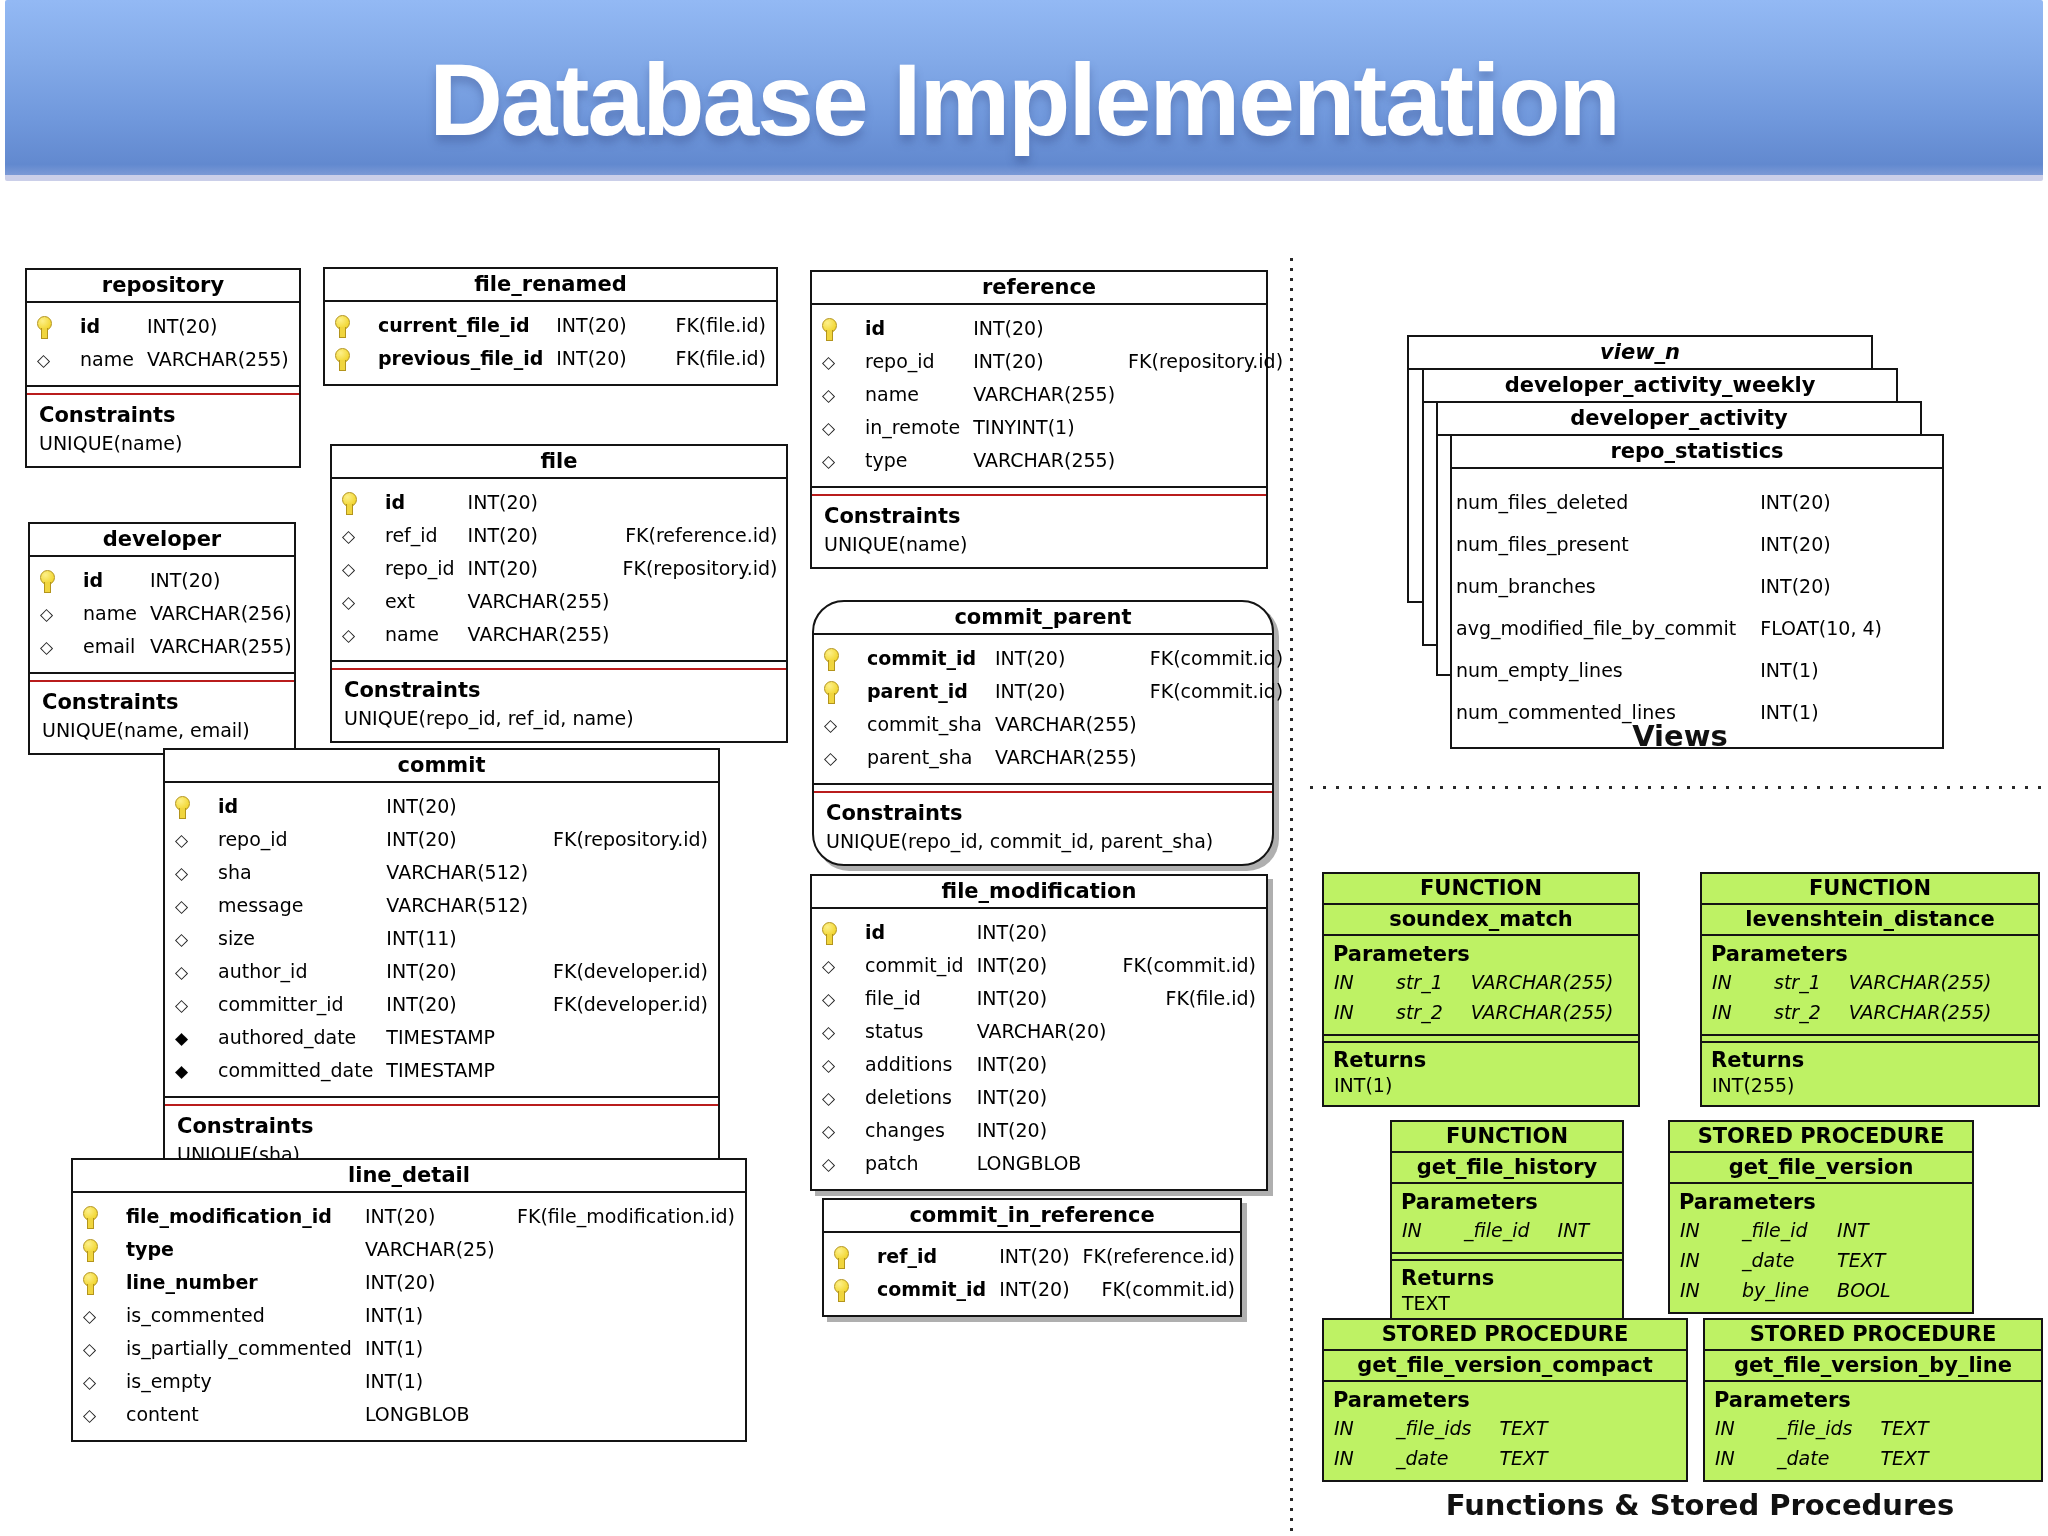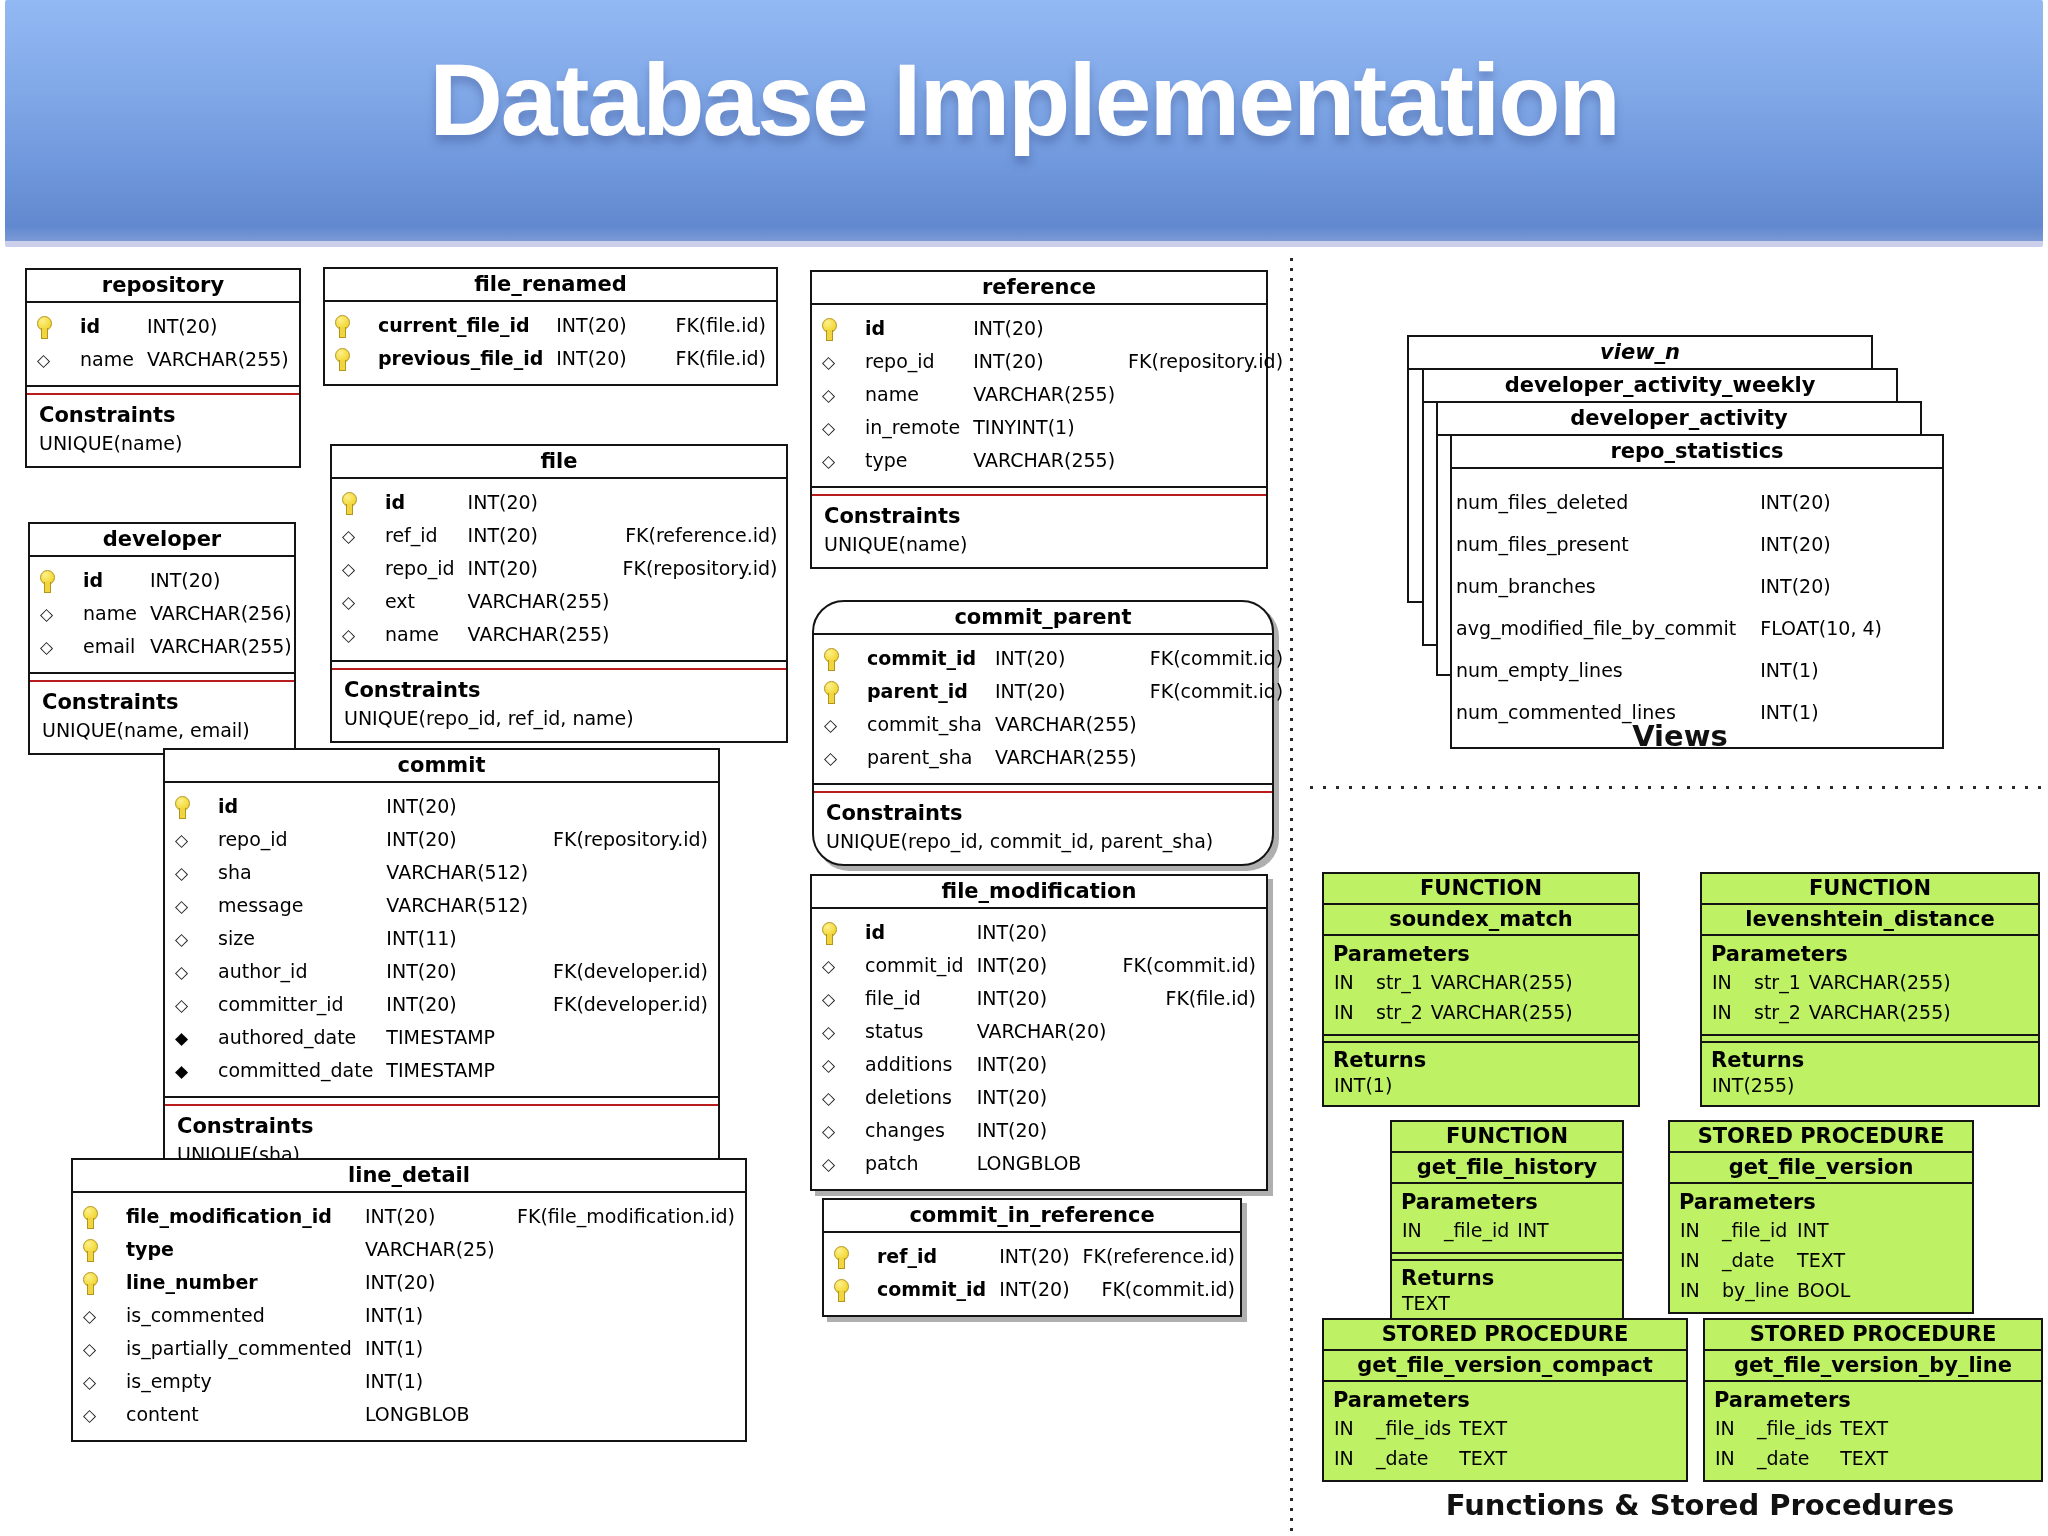--- a/index.html
+++ b/index.html
@@ -11,21 +11,21 @@
     background: #ffffff;
     overflow: hidden;
     font-family: "DejaVu Sans", sans-serif;
     color: #000;
   }
 
   
   #header {
     position: absolute;
     left: 5px; right: 5px; top: 0;
-    height: 247px;
+    height: 181px;
     background: linear-gradient(180deg, #93b9f4 0%, #84abe9 32%, #7098dc 68%, #6289cf 94%, #7b99d6 100%);
     border-bottom: 6px solid #cbcfe9;
     border-radius: 2px;
     text-align: center;
   }
   #slide-title {
     margin-top: 42px;
     font-family: "Liberation Sans", sans-serif;
     font-weight: 700;
     font-size: 102px;
@@ -126,21 +126,21 @@
   .r-kind {
     text-align: center; font-weight: 700; font-size: 21px;
     padding: 2px 6px 3px; border-bottom: 2px solid #141414; white-space: nowrap;
   }
   .r-name { text-align: center; font-weight: 700; font-size: 21px; padding: 2px 6px 3px; white-space: nowrap; }
   .r-params { border-top: 2px solid #141414; padding: 4px 0 7px; border-bottom: 2px solid #141414; }
   .r-params:last-child { border-bottom: none; }
   .r-label { font-weight: 700; font-size: 21px; padding: 2px 9px 1px; }
   .r-param-grid {
     display: grid; grid-template-columns: 34px max-content 1fr;
-    column-gap: 8px; padding: 0 10px; font-size: 19px;
+    column-gap: 28px; padding: 0 10px; font-size: 19px; font-style: italic;
   }
   .r-pcell { line-height: 30px; white-space: nowrap; }
   .r-returns { border-top: 2px solid #141414; margin-top: 5px; padding: 3px 0 8px; }
   .r-returns .r-rvalue { font-size: 19px; padding: 1px 10px; }
 </style>
 </head>
 <body>
 
 <div id="slide">
 

